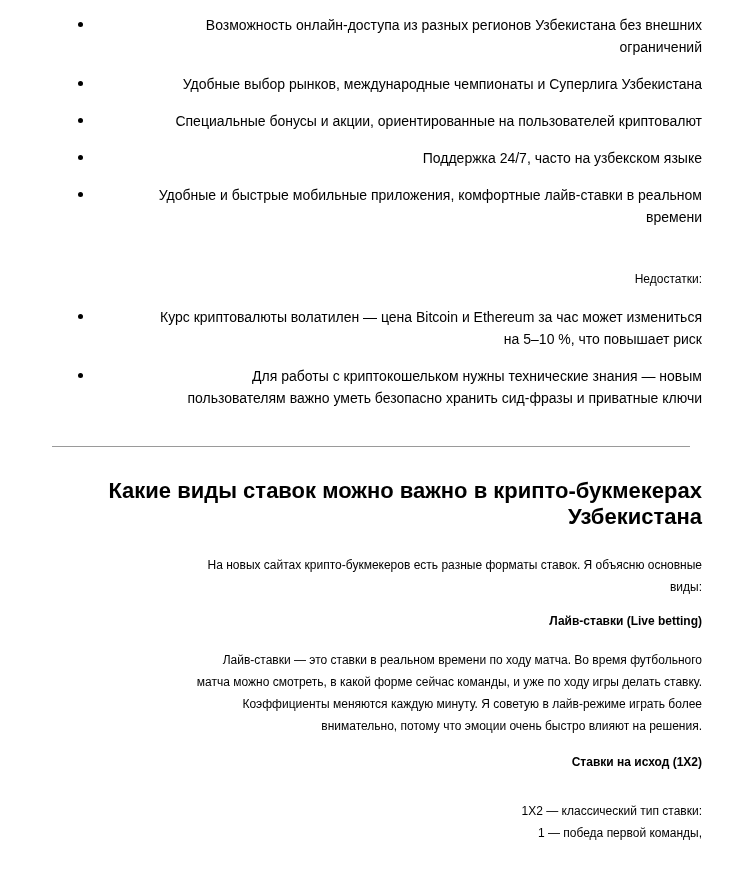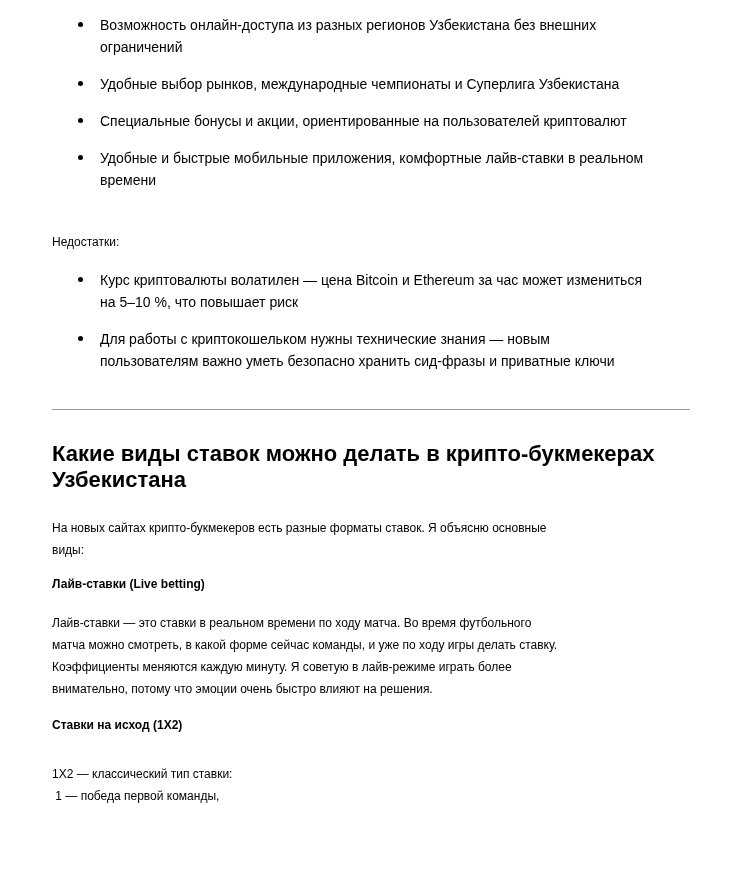--- a/index.html
+++ b/index.html
@@ -9,20 +9,21 @@
   }
   .doc-page {
     width: 742px;
     height: 878px;
     box-sizing: border-box;
     padding: 14px 40px 12px 52px;
     background: #ffffff;
     color: #000000;
     font-family: "Liberation Sans", sans-serif;
     overflow: hidden;
+    text-align: right;
   }
   .body-text {
     font-size: 12px;
     line-height: 22px;
     white-space: pre-wrap;
     margin: 0;
   }
   ul.doc-list {
     margin: 0;
     padding: 0 0 0 48px;
@@ -101,20 +102,24 @@
     <li>
       <span class="bullet-dot"></span>
       <span class="li-text">Удобные выбор рынков, международные чемпионаты и Суперлига Узбекистана</span>
     </li>
     <li>
       <span class="bullet-dot"></span>
       <span class="li-text">Специальные бонусы и акции, ориентированные на пользователей криптовалют</span>
     </li>
     <li>
       <span class="bullet-dot"></span>
+      <span class="li-text">Поддержка 24/7, часто на узбекском языке</span>
+    </li>
+    <li>
+      <span class="bullet-dot"></span>
       <span class="li-text">Удобные и быстрые мобильные приложения, комфортные лайв-ставки в реальном
 времени</span>
     </li>
   </ul>
 
   <p class="body-text disadvantages-label">Недостатки:</p>
 
   <ul class="doc-list">
     <li>
       <span class="bullet-dot"></span>
@@ -123,21 +128,21 @@
     </li>
     <li>
       <span class="bullet-dot"></span>
       <span class="li-text">Для работы с криптокошельком нужны технические знания — новым
 пользователям важно уметь безопасно хранить сид-фразы и приватные ключи</span>
     </li>
   </ul>
 
   <hr class="section-divider">
 
-  <h2 class="section-title">Какие виды ставок можно делать в крипто-букмекерах
+  <h2 class="section-title">Какие виды ставок можно важно в крипто-букмекерах
 Узбекистана</h2>
 
   <p class="body-text section-intro">На новых сайтах крипто-букмекеров есть разные форматы ставок. Я объясню основные
 виды:</p>
 
   <h3 class="subsection-heading">Лайв-ставки (Live betting)</h3>
 
   <p class="body-text subsection-body">Лайв-ставки — это ставки в реальном времени по ходу матча. Во время футбольного
 матча можно смотреть, в какой форме сейчас команды, и уже по ходу игры делать ставку.
 Коэффициенты меняются каждую минуту. Я советую в лайв-режиме играть более

